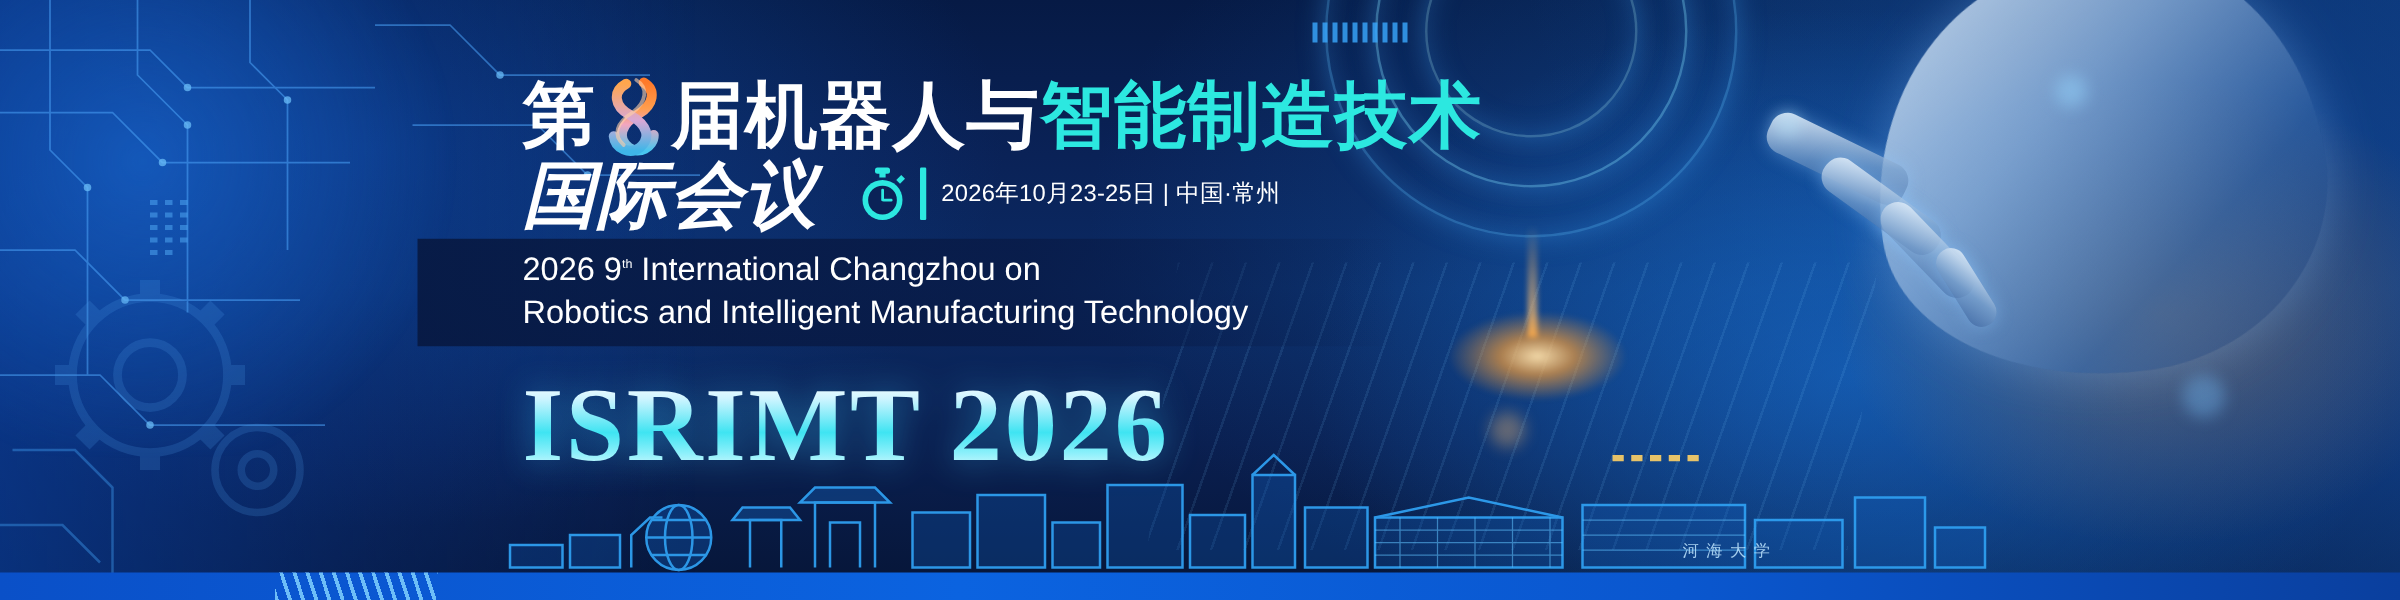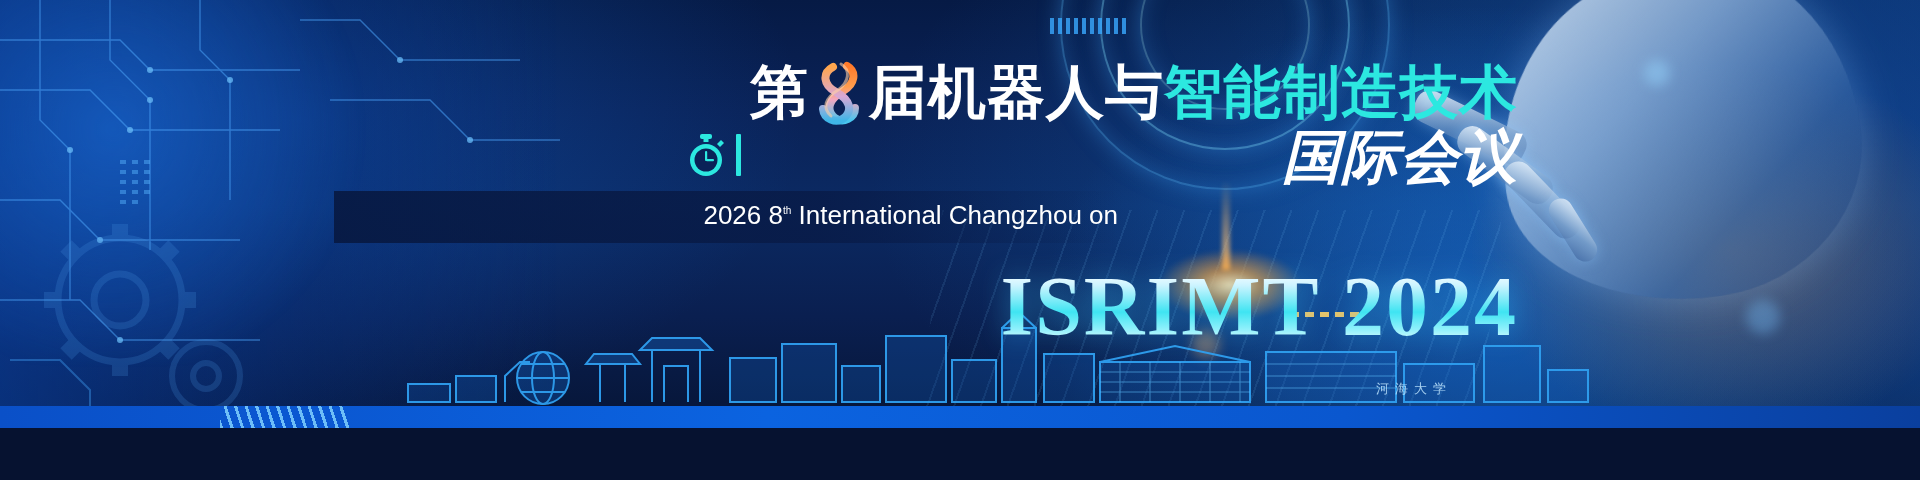--- a/index.html
+++ b/index.html
@@ -4,27 +4,26 @@
 <style>
   * { margin:0; padding:0; box-sizing:border-box; }
   html,body { width:1920px; height:480px; overflow:hidden; }
   body {
     font-family:"Liberation Sans", sans-serif;
     background:#061230;
     position:relative;
   }
   .banner {
     position:relative;
-    width:1920px; height:428px;
+    width:1920px; height:480px;
     overflow:hidden;
     background:
       radial-gradient(ellipse 900px 520px at 1500px 180px, rgba(20,90,170,0.55) 0%, rgba(8,30,78,0.0) 70%),
       radial-gradient(ellipse 700px 420px at 300px 120px, rgba(16,84,180,0.50) 0%, rgba(6,22,62,0) 72%),
       linear-gradient(180deg,#061a45 0%, #0a2257 26%, #0b2a63 48%, #0a1f50 74%, #061536 100%);
-    text-align: right;
   }
   
   .circuit-left {
     position:absolute; left:0; top:0; width:560px; height:480px;
     background:
       linear-gradient(90deg, rgba(10,60,150,0.75) 0%, rgba(10,50,130,0.35) 55%, rgba(8,34,90,0.0) 100%);
     opacity:.95;
   }
   .circuit-left svg { position:absolute; left:0; top:0; }
   .glow-blue-left {
@@ -126,21 +125,21 @@
     position:absolute; left:0; bottom:0; width:1920px; height:22px;
     background:linear-gradient(90deg,#0a50c8 0%,#0b63e0 40%,#0a57cf 70%,#0a3f9e 100%);
     z-index:7;
   }
   .base-bar .stripe {
     position:absolute; bottom:0; left:220px; width:130px; height:22px;
     background:repeating-linear-gradient(72deg,#7fd0ff 0 3px, transparent 3px 10px);
     opacity:.85;
   }
   .univ-label {
-    position:absolute; right:468px; bottom:30px;
+    position:absolute; right:498px; bottom:30px;
     color:#bfe6ff; font-size:13px; letter-spacing:6px; opacity:.85; z-index:6;
   }
   .deco-dots { position:absolute; top:18px; left:1050px; display:flex; gap:4px; z-index:5; }
   .deco-dots i { display:block; width:4px; height:16px; background:#3aa9ff; opacity:.8; }
 </style>
 </head>
 <body>
 
 <div class="banner">
 
@@ -277,28 +276,30 @@
           <rect x="17.5" y="5" width="5" height="4" fill="#2ce8e0"></rect>
           <path d="M31,11 l4,-4 l3,3 l-4,4 z" fill="#2ce8e0"></path>
           <circle cx="20" cy="27" r="16" fill="#2ce8e0"></circle>
           <circle cx="20" cy="27" r="11.5" fill="#0a2257"></circle>
           <rect x="19" y="18" width="2.2" height="10" rx="1" fill="#2ce8e0"></rect>
           <rect x="20" y="26" width="8" height="2.2" rx="1" fill="#2ce8e0"></rect>
         </svg>
       </span>
       <span class="meta-bar"></span>
       <span class="meta-lines">
+        <div>2026年10月23-25日 | 中国·常州</div>
       </span>
     </div>
 
     <div class="subtitle-band">
-      <div class="subtitle"><span>2026 8</span><span class="sup">th</span><span> International Changzhou on</span></div>
-    </div>
-
-    <div class="acronym">ISRIMT 2024</div>
+      <div class="subtitle"><span>2026 9</span><span class="sup">th</span><span> International Changzhou on</span></div>
+      <div class="subtitle">Robotics and Intelligent Manufacturing Technology</div>
+    </div>
+
+    <div class="acronym">ISRIMT 2026</div>
   </div>
 
   <div class="skyline">
     <svg width="1920" height="100" viewBox="0 0 1920 100">
       <g fill="none" stroke="#2f9ff0" stroke-width="2" opacity="0.95">
 
         <path d="M600,96 L600,58 L625,58 L625,96"></path>
         <path d="M586,58 L640,58 L632,48 L594,48 Z" fill="#1a6fd0" fill-opacity=".35"></path>
         <path d="M652,96 L652,44 L700,44 L700,96"></path>
         <path d="M640,44 L712,44 L700,32 L652,32 Z" fill="#1a6fd0" fill-opacity=".35"></path>

